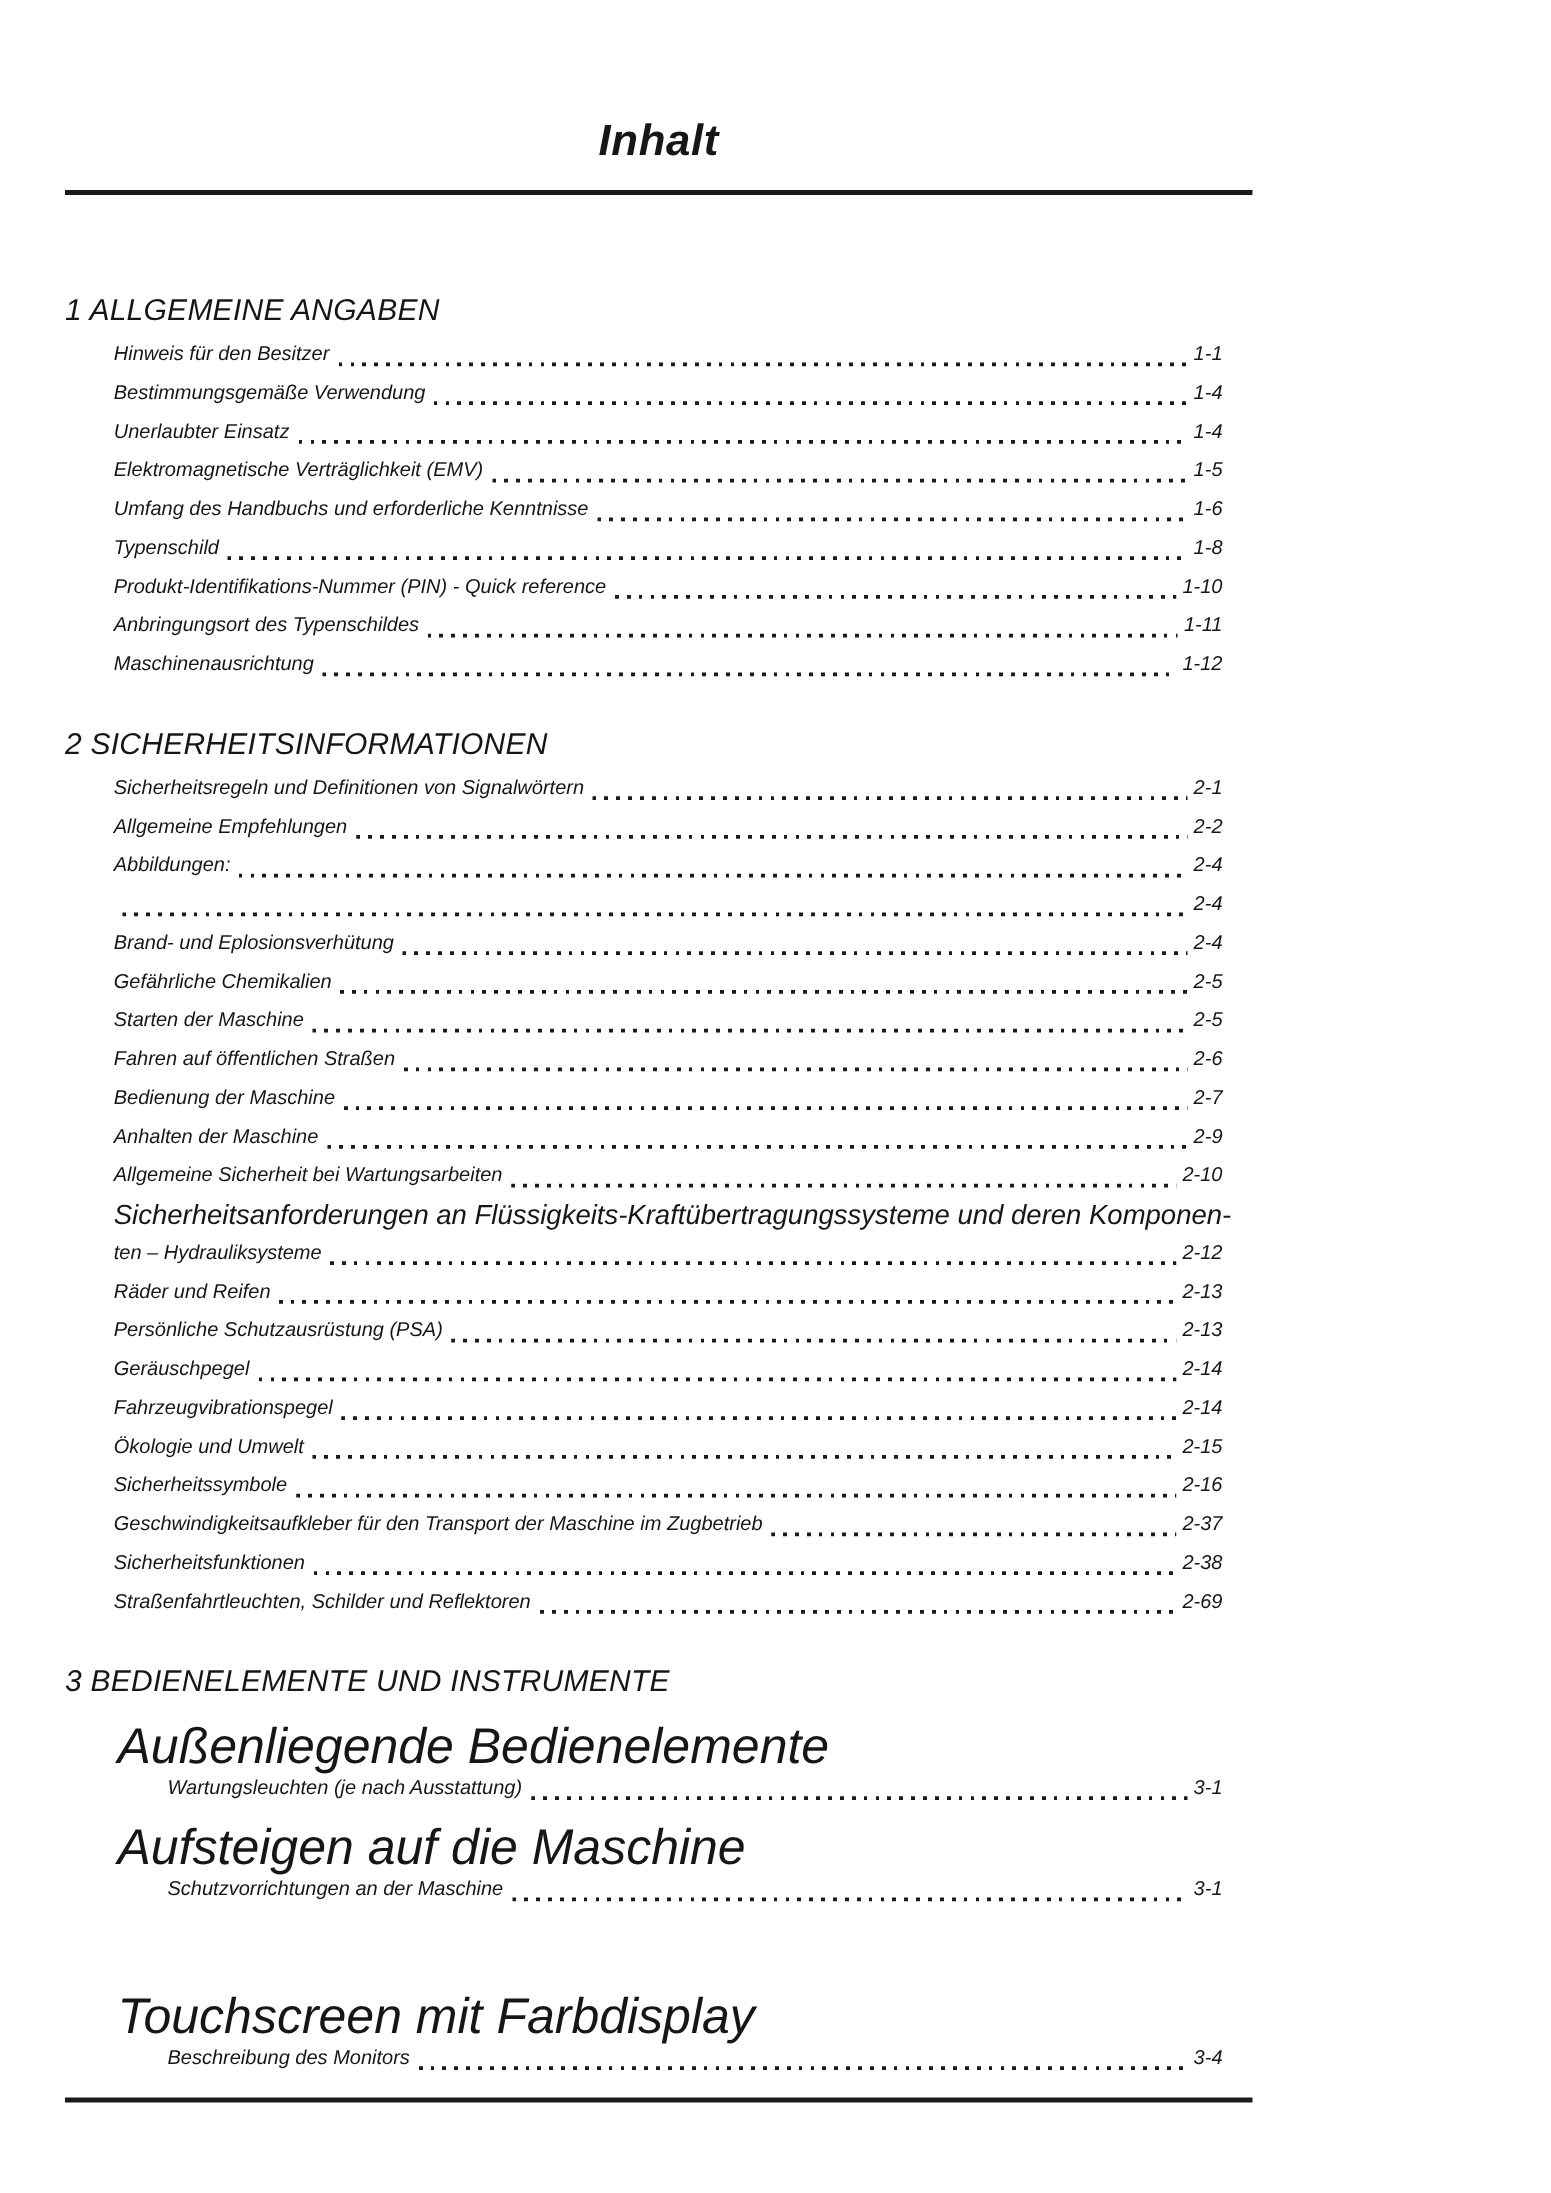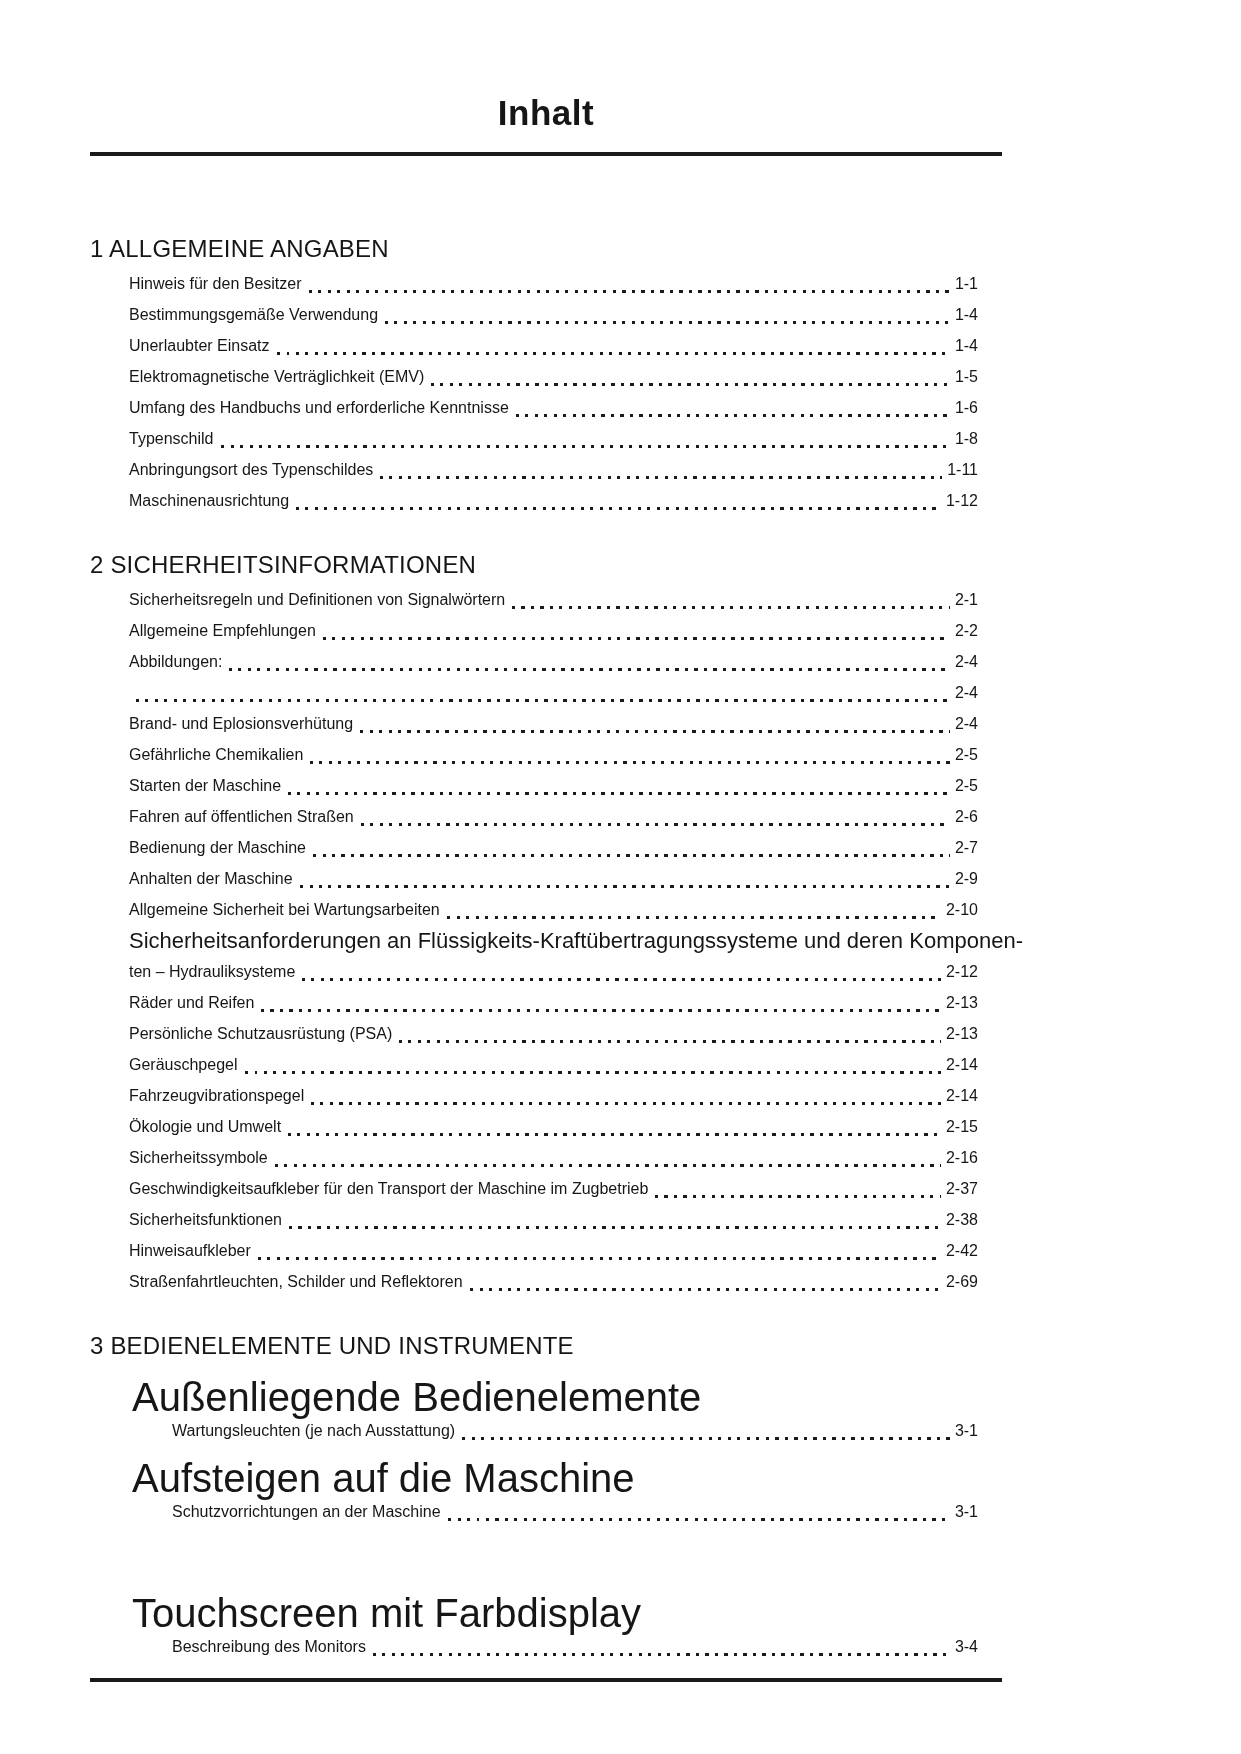--- a/index.html
+++ b/index.html
@@ -12,21 +12,22 @@
     width: 1241px;
     height: 1754px;
     font-family: "Liberation Sans", "DejaVu Sans", sans-serif;
     color: #161616;
     overflow: hidden;
   }
   .doc {
     box-sizing: border-box;
     width: 1092px;
     height: 1754px;
-    padding: 93px 90px 0 90px;
+    padding: 93px 90px 0 52px;
+    font-style: italic;
   }
   .title {
     margin: 0 0 19px 0;
     font-size: 35px;
     line-height: 40px;
     font-weight: 700;
     text-align: center;
     letter-spacing: 0.5px;
   }
   hr.rule {
@@ -113,20 +114,25 @@
             <span class="lbl">Umfang des Handbuchs und erforderliche Kenntnisse</span>
             <span class="leader"></span>
             <span class="pg">1-6</span>
           </div>
           <div class="entry">
             <span class="lbl">Typenschild</span>
             <span class="leader"></span>
             <span class="pg">1-8</span>
           </div>
           <div class="entry">
+            <span class="lbl">Produkt-Identifikations-Nummer (PIN) - Quick reference</span>
+            <span class="leader"></span>
+            <span class="pg">1-10</span>
+          </div>
+          <div class="entry">
             <span class="lbl">Anbringungsort des Typenschildes</span>
             <span class="leader"></span>
             <span class="pg">1-11</span>
           </div>
           <div class="entry">
             <span class="lbl">Maschinenausrichtung</span>
             <span class="leader"></span>
             <span class="pg">1-12</span>
           </div>
         </div>
@@ -226,25 +232,20 @@
           </div>
           <div class="entry">
             <span class="lbl">Geschwindigkeitsaufkleber für den Transport der Maschine im Zugbetrieb</span>
             <span class="leader"></span>
             <span class="pg">2-37</span>
           </div>
           <div class="entry">
             <span class="lbl">Sicherheitsfunktionen</span>
             <span class="leader"></span>
             <span class="pg">2-38</span>
-          </div>
-          <div class="entry">
-            <span class="lbl">Hinweisaufkleber</span>
-            <span class="leader"></span>
-            <span class="pg">2-42</span>
           </div>
           <div class="entry">
             <span class="lbl">Straßenfahrtleuchten, Schilder und Reflektoren</span>
             <span class="leader"></span>
             <span class="pg">2-69</span>
           </div>
         </div>
       </section>
       <section class="chapter">
         <div class="chapter-heading">3 BEDIENELEMENTE UND INSTRUMENTE</div>

